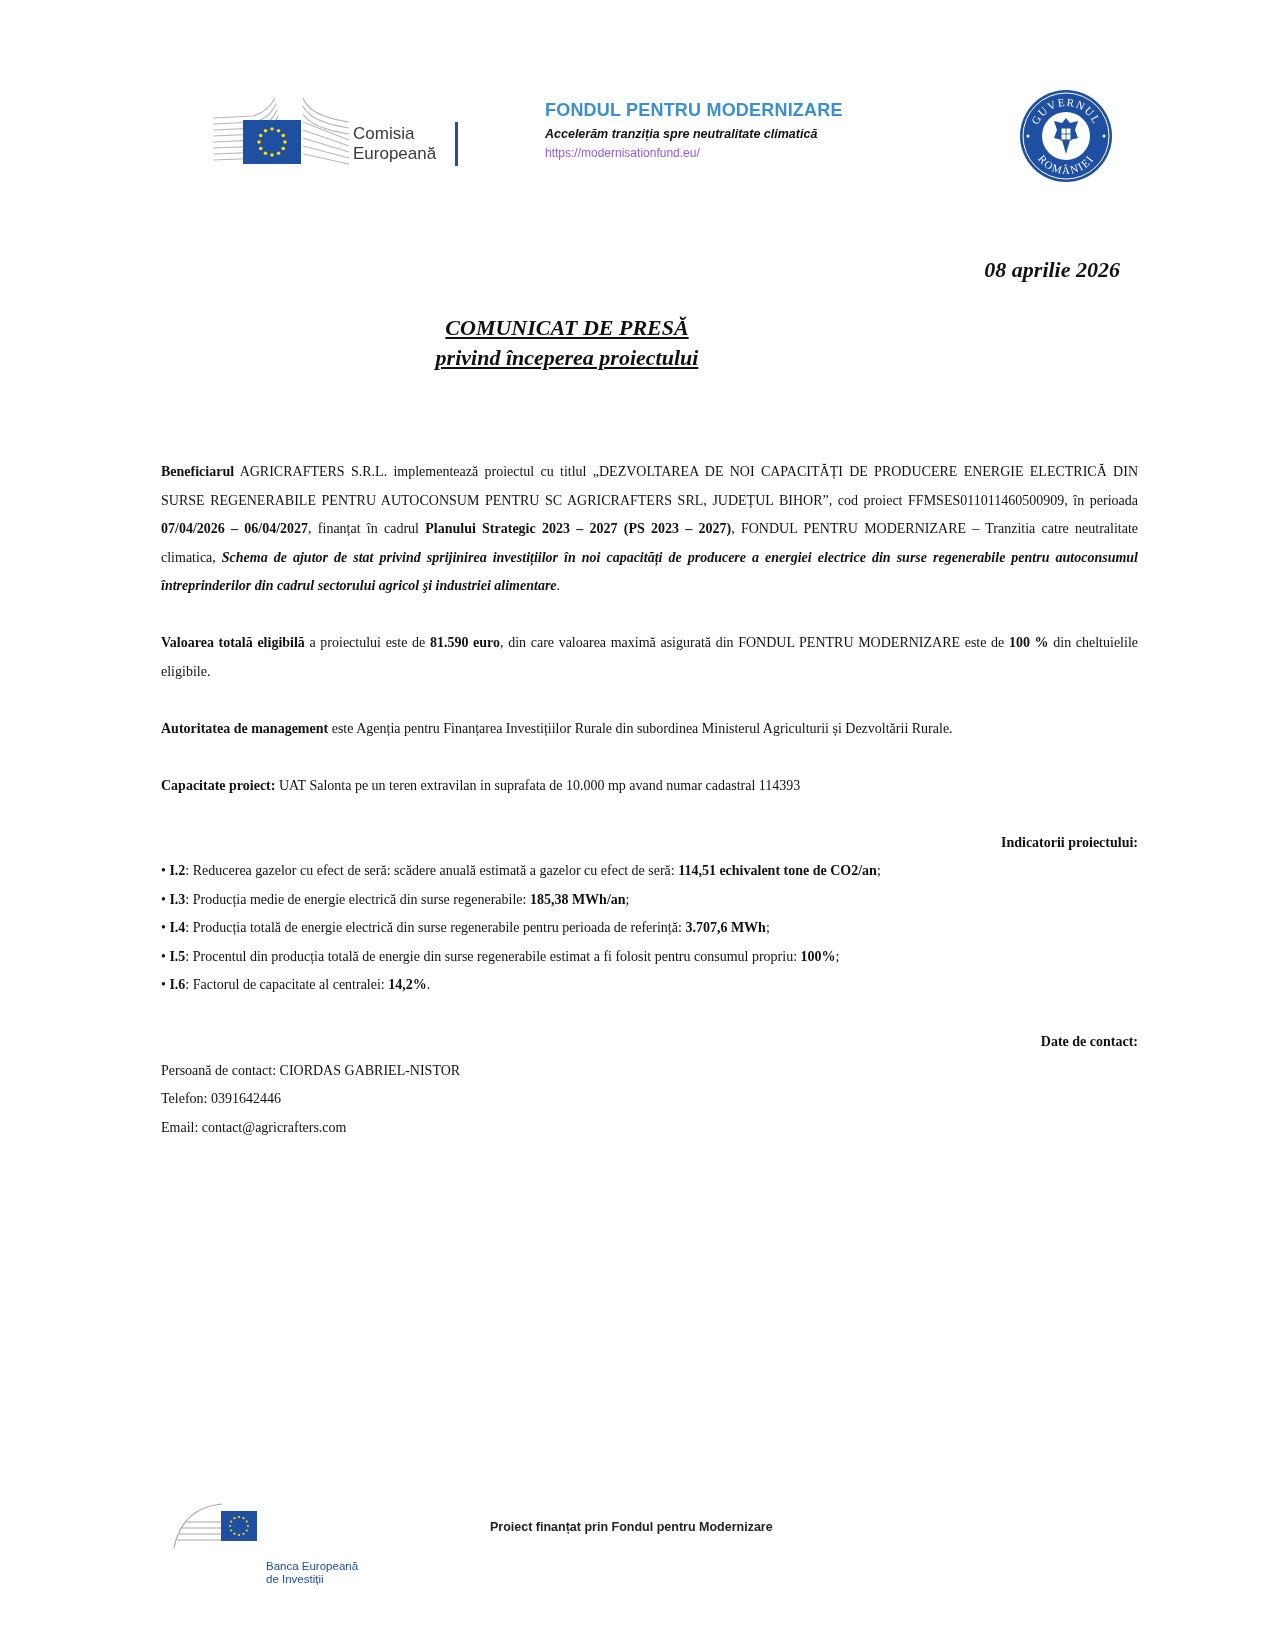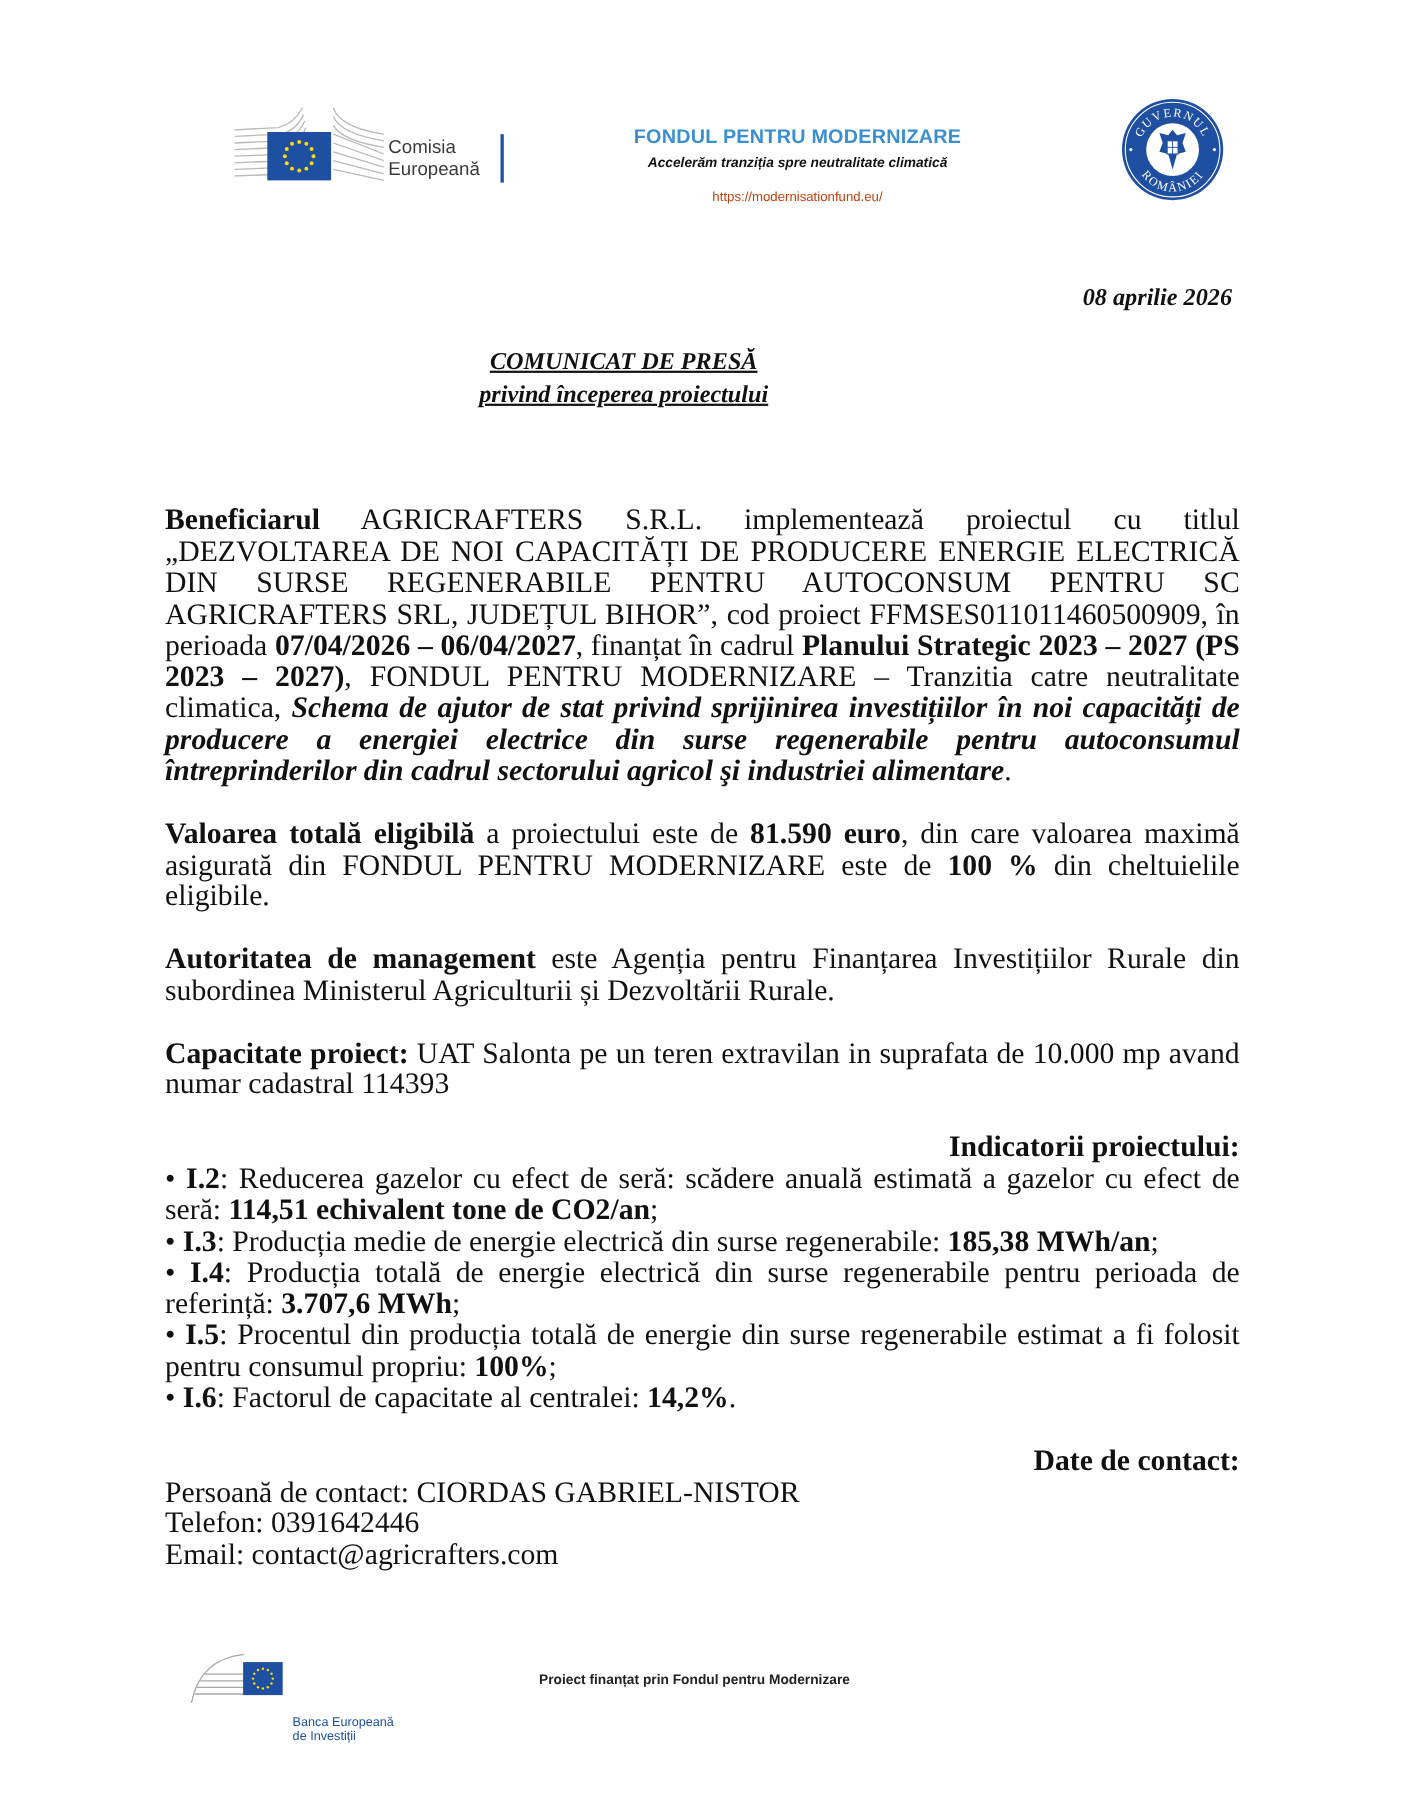--- a/index.html
+++ b/index.html
@@ -8,36 +8,36 @@
   .page { position: absolute; left: 0; top: 0; width: 1275px; height: 1650px; }
 
   
   .hdr-ec { position: absolute; left: 213px; top: 96px; width: 250px; height: 76px; }
   .ec-building { position: absolute; top: 0; height: 70px; }
   .ec-flag { position: absolute; left: 30px; top: 24px; width: 58px; height: 44px; background: #1f4fa0; }
   .ec-name { position: absolute; left: 140px; top: 28px; font-family: "Liberation Sans", "DejaVu Sans", sans-serif;
              font-size: 17px; line-height: 20px; color: #3a3a3a; }
   .ec-bar { position: absolute; left: 242px; top: 26px; width: 3px; height: 44px; background: #1f4fa0; }
 
-  .hdr-fpm { position: absolute; left: 545px; top: 114px; width: 360px; text-align: center;
+  .hdr-fpm { position: absolute; left: 545px; top: 100px; width: 360px; text-align: left;
              font-family: "Liberation Sans", "DejaVu Sans", sans-serif; }
   .fpm-title { font-size: 18px; font-weight: bold; color: #3b8fd0; letter-spacing: 0.2px; }
   .fpm-sub { font-size: 12.5px; font-weight: bold; color: #111; margin-top: 6px; font-style: italic; }
-  .fpm-url { font-size: 12px; color: #c2410c; margin-top: 17px; }
+  .fpm-url { font-size: 12px; color: #8b5cf6; margin-top: 5px; }
 
   .hdr-gov { position: absolute; left: 1018px; top: 88px; width: 96px; height: 96px; }
 
   
   .date { position: absolute; right: 155px; top: 257px; font-size: 22px; font-weight: bold; font-style: italic; }
   .title-block { position: absolute; left: 0; width: 1134px; top: 313px; text-align: center;
                  font-weight: bold; font-style: italic; font-size: 22px; line-height: 30px; }
   .title-block span { text-decoration: underline; }
 
   
-  .body { position: absolute; left: 150px; top: 458px; width: 977px; font-size: 27px; line-height: 28.5px; }
+  .body { position: absolute; left: 161px; top: 458px; width: 977px; font-size: 14px; line-height: 28.5px; }
   .para { text-align: justify; margin: 0 0 28.5px 0; }
   .b { font-weight: bold; text-align: right; }
   .bi { font-weight: bold; font-style: italic; }
   .ind-head { margin: 0; }
   .ind { margin: 0; }
   .contact p { margin: 0; }
 
   
   .ftr-bei { position: absolute; left: 172px; top: 1500px; width: 200px; height: 50px; }
   .bei-flag { position: absolute; left: 49px; top: 11px; width: 36px; height: 30px; background: #1f4fa0; }

